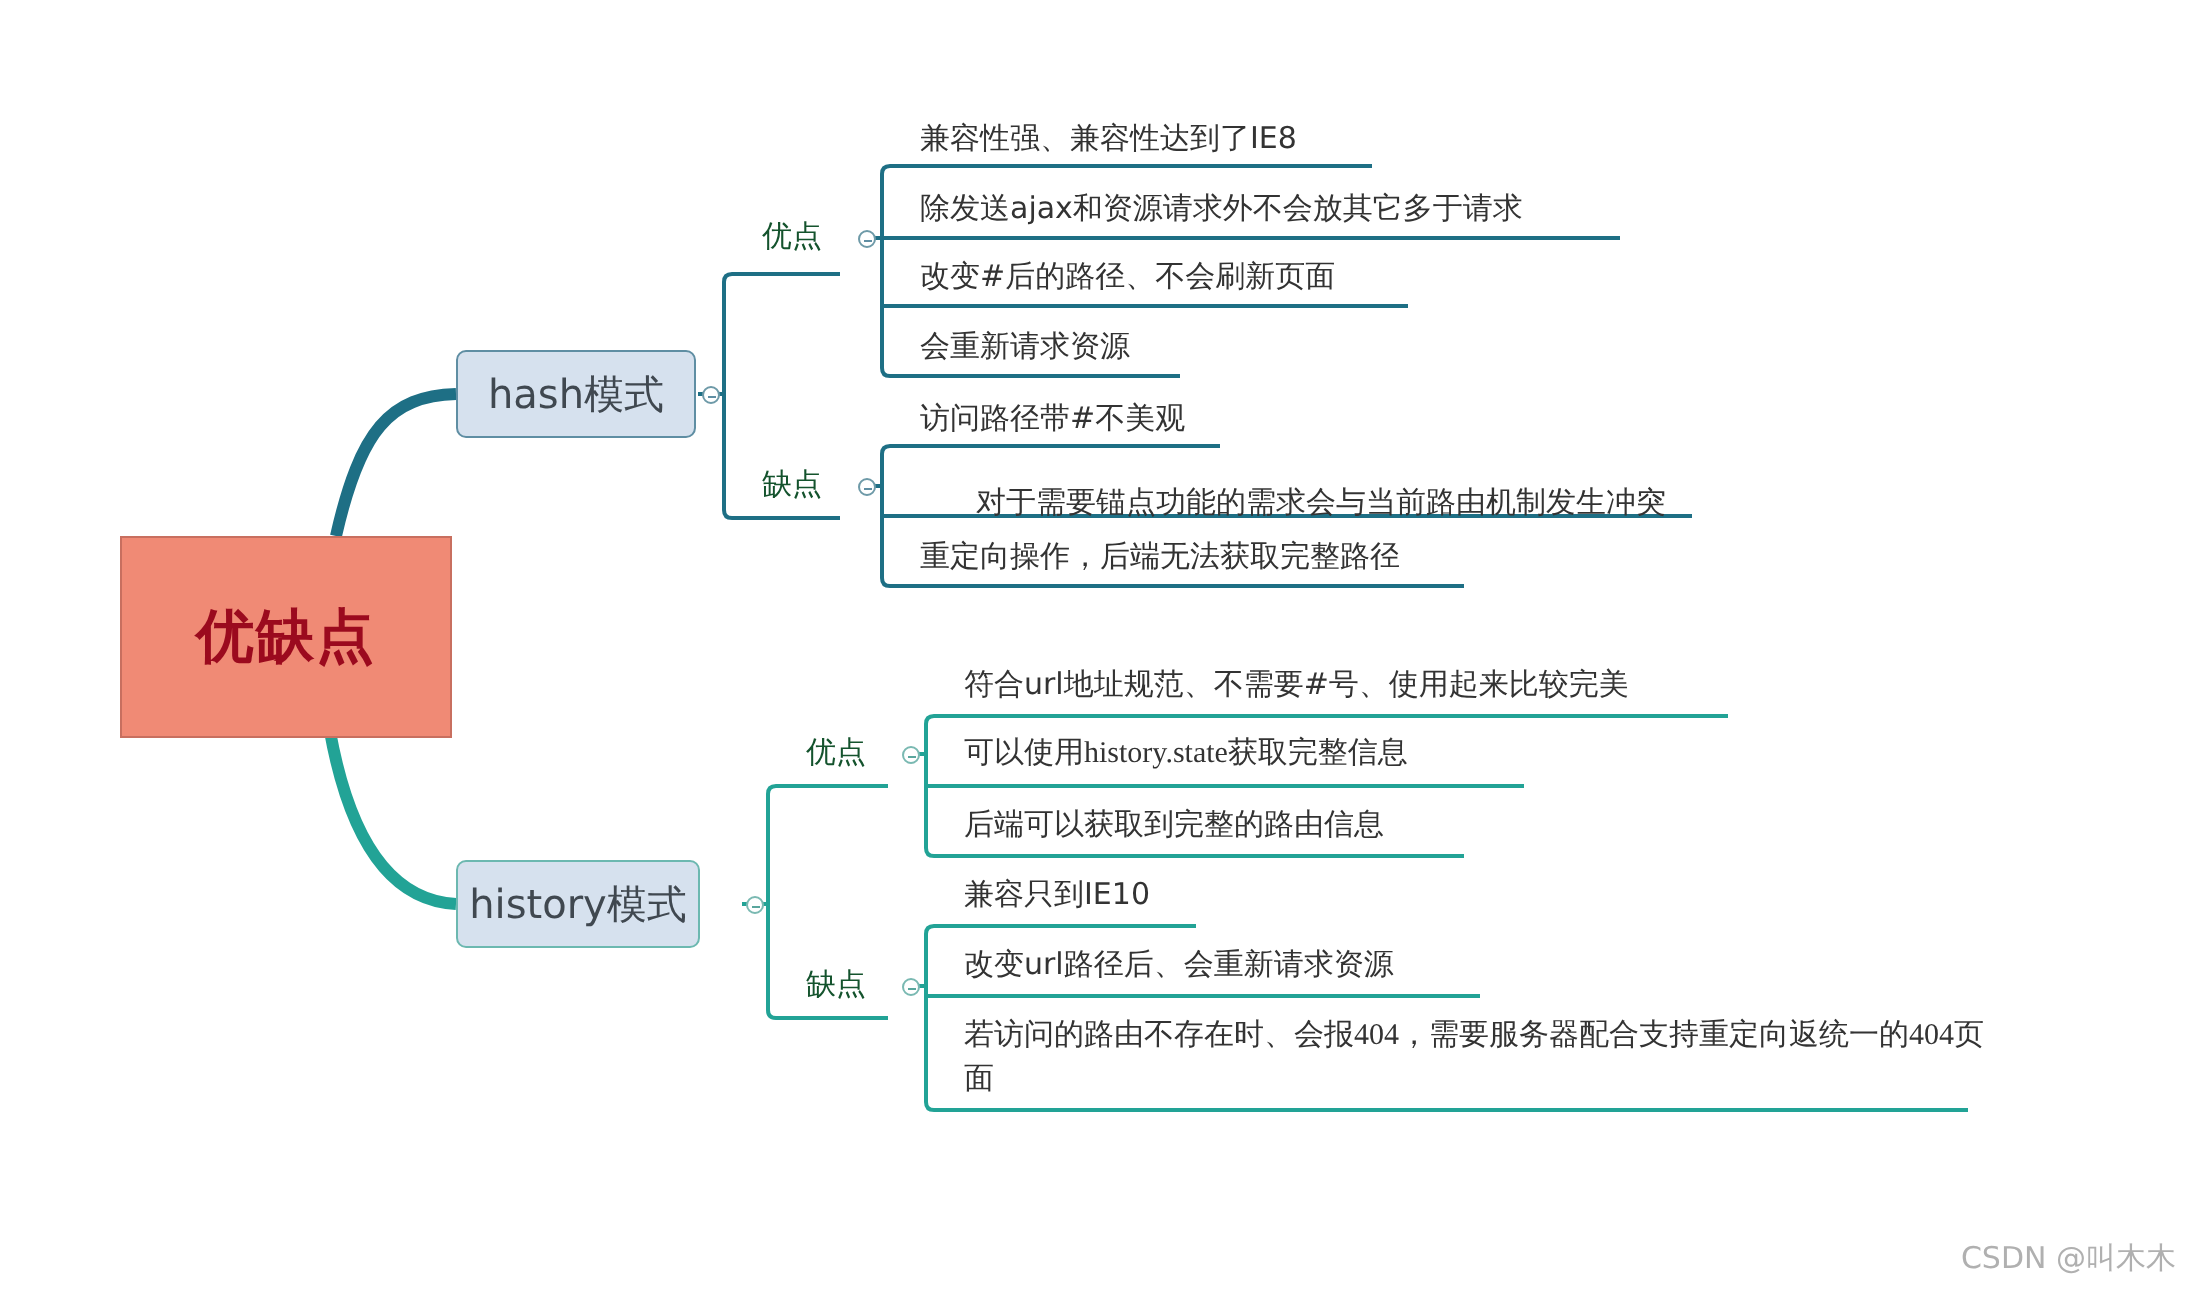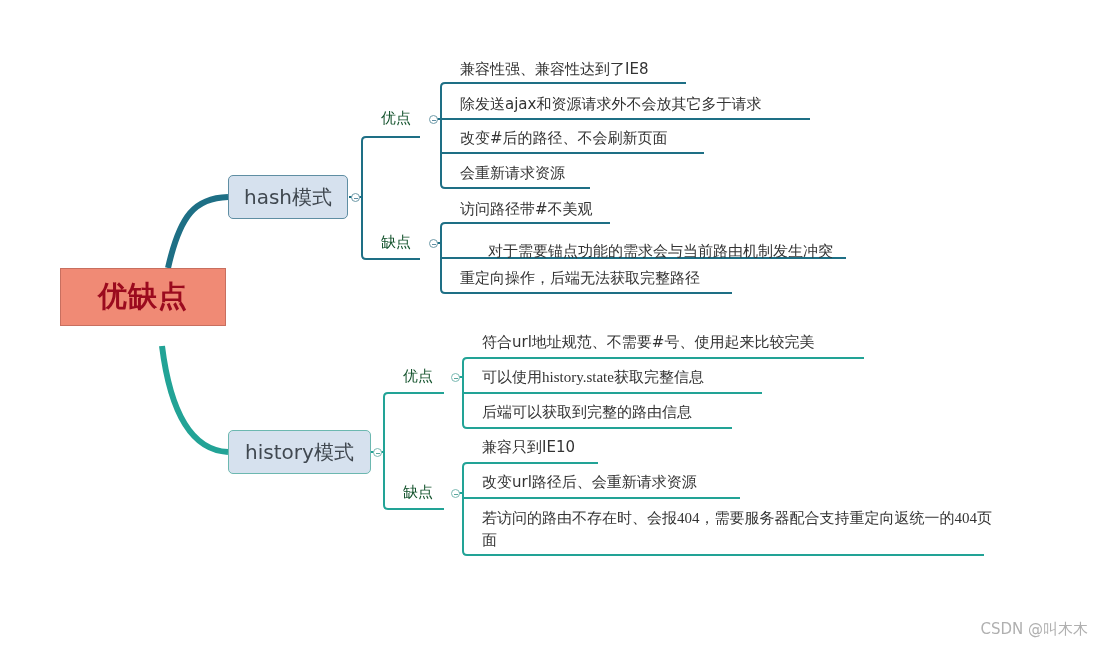--- a/index.html
+++ b/index.html
@@ -1,28 +1,28 @@
 <!DOCTYPE html>
 <html><head>
   <meta charset="utf-8">
   <style>
     html, body { margin: 0; padding: 0; background: #ffffff; }
     body { width: 1104px; height: 648px; position: relative; overflow: hidden;
            font-family: "DejaVu Sans", "Liberation Sans", sans-serif; }
     svg.lines { position: absolute; left: 0; top: 0; }
-    .root { position: absolute; left: 60px; top: 268px; width: 166px; height: 58px;
+    .root { position: absolute; left: 60px; top: 268px; width: 166px; height: 101px;
             background: #f08a75; border: 1px solid #c86f5f; box-sizing: border-box;
             display: flex; align-items: center; justify-content: center;
             color: #9b0a1e; font-weight: bold; font-size: 29px; letter-spacing: 1px; }
     .branch { position: absolute; height: 44px; box-sizing: border-box;
               background: #d6e1ee; border-radius: 5px;
               display: flex; align-items: center; justify-content: center;
               color: #404850; font-size: 20px; }
     .branch.hash { left: 228px; top: 175px; width: 120px; border: 1px solid #5f8ea3; }
-    .branch.hist { left: 228px; top: 430px; width: 143px; border: 1px solid #6cb8b0; }
+    .branch.hist { left: 228px; top: 430px; width: 122px; border: 1px solid #6cb8b0; }
     .collapse { position: absolute; width: 9px; height: 9px; border-radius: 50%;
                 background: #fff; box-sizing: border-box; }
     .collapse::after { content: ""; position: absolute; left: 2px; top: 3.5px; width: 4px; height: 1px; background: currentColor; }
     .c-hash { border: 1px solid #6e9aa8; color: #5f8ea3; }
     .c-hist { border: 1px solid #7ab9b2; color: #5aa69d; }
     .label { position: absolute; font-size: 15px; color: #14532d; white-space: nowrap; }
     .leaf { position: absolute; font-size: 15px; color: #333; white-space: nowrap; line-height: 22px; }
     .leaf.wrap { white-space: normal; width: 510px; line-height: 22px; }
     .watermark { position: absolute; right: 16px; top: 620px; font-size: 15px; color: #b0b0b0; margin-left: 28px; }
   </style>

